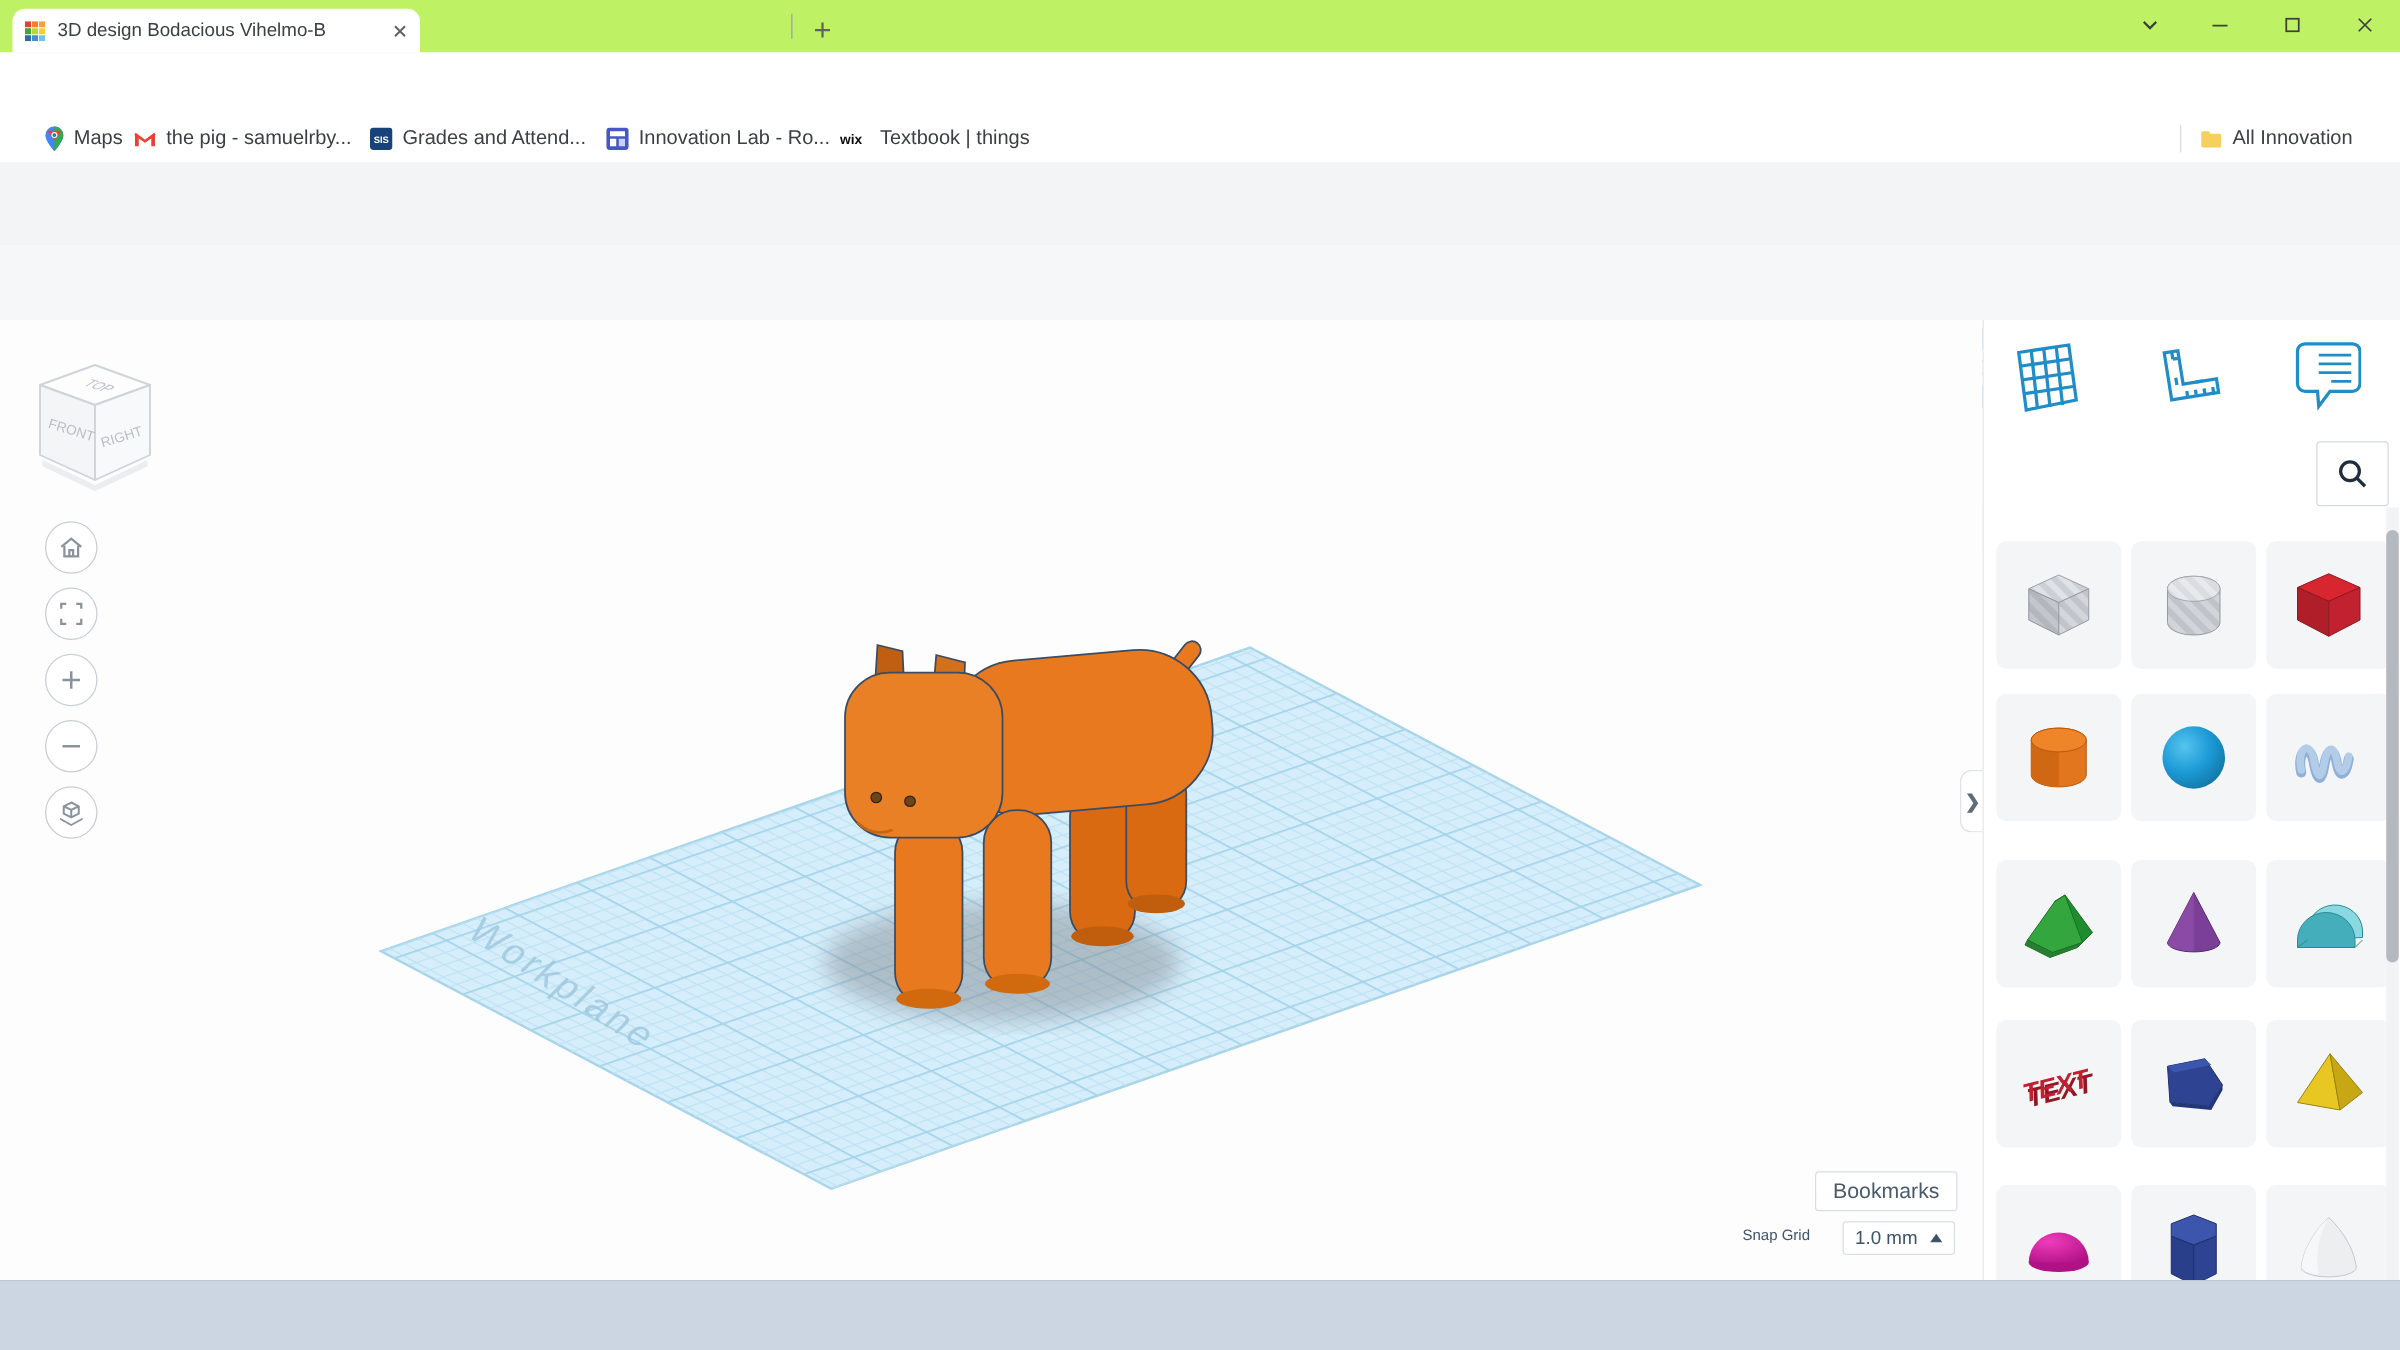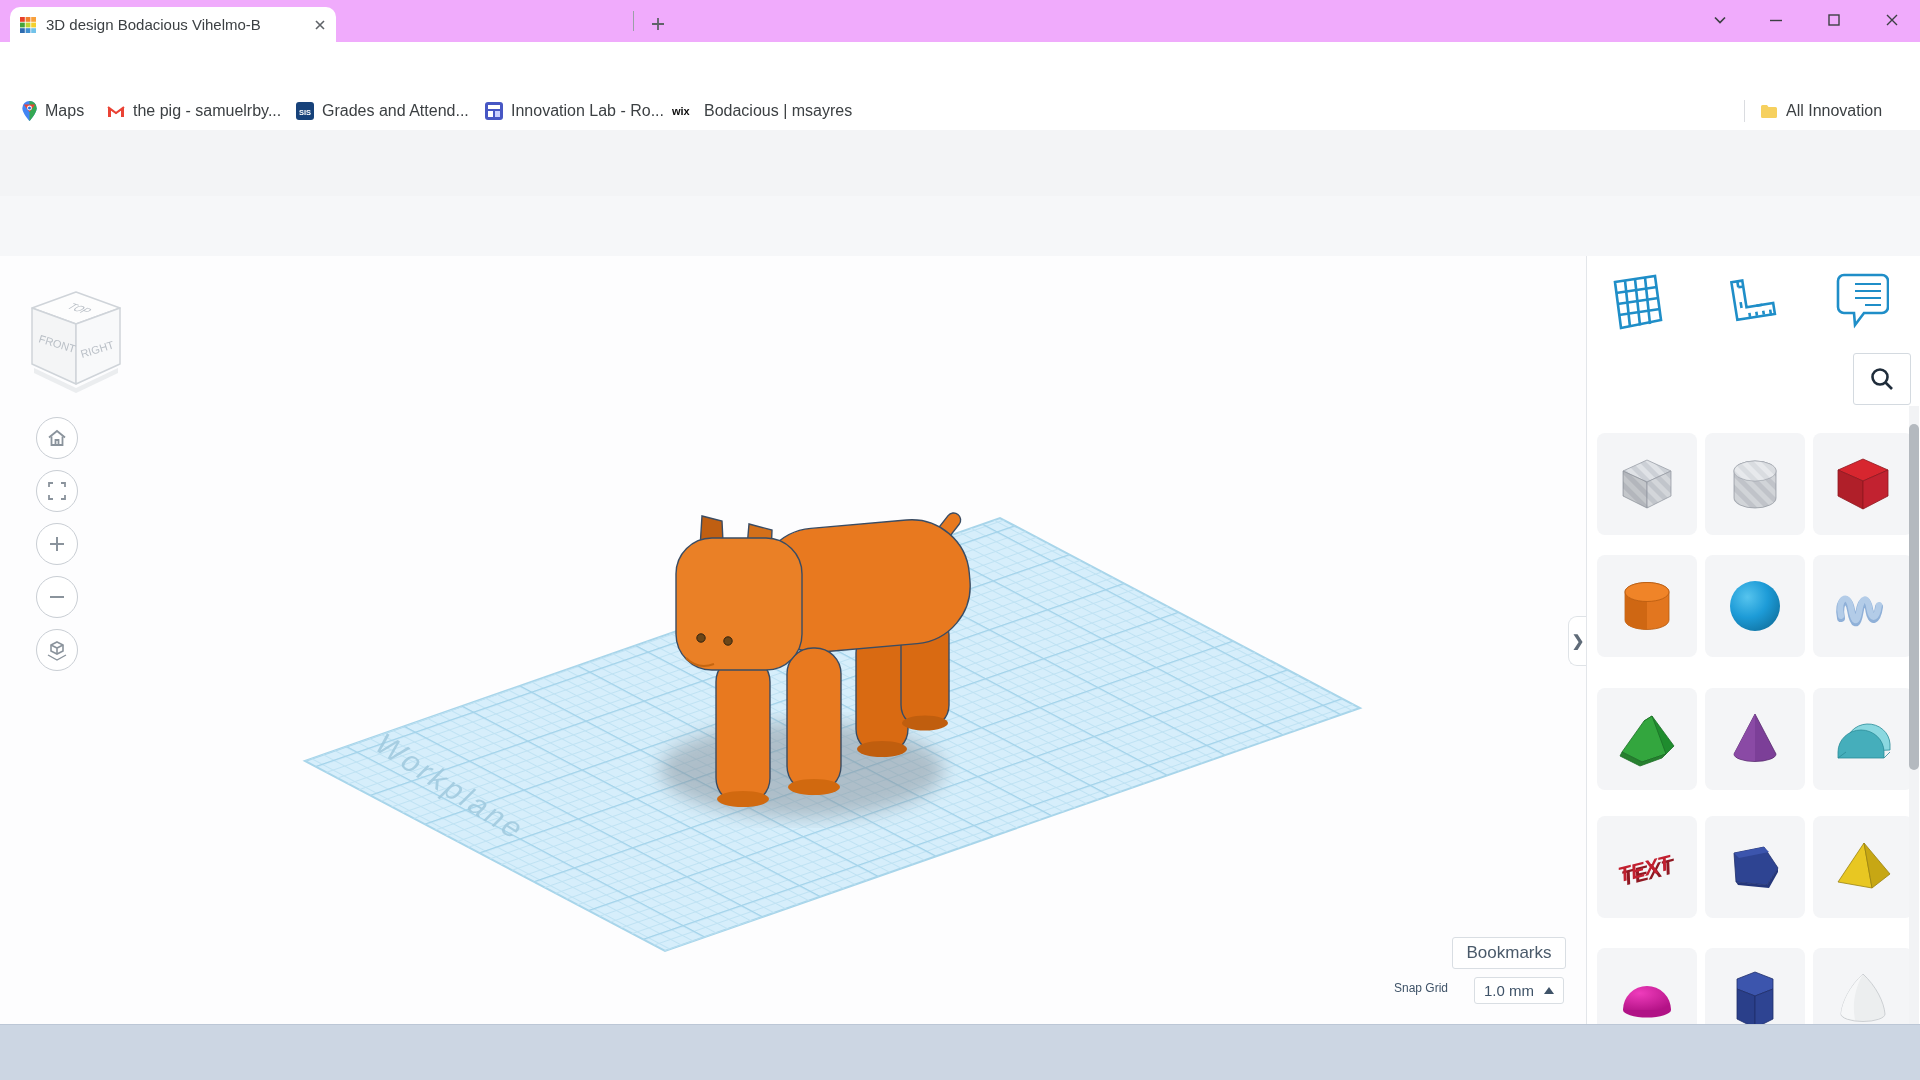--- a/index.html
+++ b/index.html
@@ -2,21 +2,21 @@
 <html><head>
 <meta charset="utf-8">
 <style>
   html,body{margin:0;padding:0;background:#fff}
   #screen{position:relative;width:1920px;height:1080px;overflow:hidden;
     font-family:"Liberation Sans",sans-serif;background:#fff;color:#202124}
   .abs{position:absolute}
   .ic{display:flex;align-items:center;justify-content:center}
   svg{display:block}
   
-  #titlebar{left:0;top:0;width:1920px;height:42px;background:#f0abfc}
+  #titlebar{left:0;top:0;width:1920px;height:42px;background:#bef264}
   .tab{top:7px;height:35px;border-radius:10px 10px 0 0;display:flex;align-items:center;gap:10px;padding:0 10px}
   .tab.active{background:#fff}
   .tabtxt{font-size:15px;color:#3c4043;white-space:nowrap;overflow:hidden;text-overflow:ellipsis;flex:1}
   .winbtn{top:0;width:56px;height:40px;color:#3c4043}
   #navbar{left:0;top:42px;width:1920px;height:50px;background:#fff}
   .nav-ic{top:55px;width:26px;height:26px;color:#5f6368}
   #urlpill{left:181px;top:50px;width:1364px;height:34px;background:#f1f3f4;border-radius:17px;display:flex;align-items:center}
   #urltext{font-size:17px;color:#202124;margin-left:14px;white-space:nowrap}
   #bookmarks{left:0;top:92px;width:1920px;height:38px;background:#fff;border-bottom:1px solid #eceef0}
   .bm{position:absolute;top:0;height:38px;display:flex;align-items:center;gap:8px;font-size:16px;color:#3c4043}
@@ -218,21 +218,21 @@
   <div class="abs ic nav-ic" style="left:1888px">
     <svg width="24" height="24" viewBox="0 0 24 24" fill="#5f6368">
           <circle cx="12" cy="5" r="1.8"></circle>
           <circle cx="12" cy="12" r="1.8"></circle>
           <circle cx="12" cy="19" r="1.8"></circle>
         </svg>
   </div>
 </div>
 
 <div id="bookmarks" class="abs">
-  <div class="bm" style="left:22px">
+  <div class="bm" style="left:36px">
     <svg width="15" height="20" viewBox="0 0 15 20">
       <path d="M7.5 0A7.2 7.2 0 0 0 .3 7.2C.3 12 7.5 20 7.5 20S14.7 12 14.7 7.2A7.2 7.2 0 0 0 7.5 0z" fill="#4285f4"></path>
       <path d="M7.5 0v20S14.7 12 14.7 7.2A7.2 7.2 0 0 0 7.5 0z" fill="#34a853"></path>
       <path d="M1.8 3.5h11.4L7.5 11z" fill="#ea4335"></path>
       <circle cx="7.5" cy="7" r="2.4" fill="#fff"></circle>
           <circle cx="7.5" cy="7" r="1.5" fill="#1a73e8"></circle>
     </svg>
     <span>Maps</span>
   </div>
   <div class="bm" style="left:107px">
@@ -255,21 +255,21 @@
       <rect x="3" y="3" width="12" height="4" fill="#fff"></rect>
           <rect x="3" y="9" width="5" height="6" fill="#fff"></rect>
           <rect x="10" y="9" width="5" height="6" fill="#c9d0ff"></rect>
     </svg>
     <span>Innovation Lab - Ro...</span>
   </div>
   <div class="bm" style="left:672px">
     <svg width="24" height="12" viewBox="0 0 24 12">
       <text x="0" y="10" font-size="11" font-weight="bold" fill="#0c0c0c" font-family="Liberation Sans">wix</text>
     </svg>
-    <span>Bodacious | msayres</span>
+    <span>Textbook | things</span>
   </div>
   <div class="abs" style="left:1744px;top:8px;width:1px;height:22px;background:#dadce0"></div>
   <div class="bm" style="left:1760px">
     <svg width="18" height="15" viewBox="0 0 18 15">
       <path d="M1 2.5A1.5 1.5 0 0 1 2.5 1H7l1.5 2h7A1.5 1.5 0 0 1 17 4.5v8A1.5 1.5 0 0 1 15.5 14h-13A1.5 1.5 0 0 1 1 12.5z" fill="#f6d05e"></path>
         </svg>
     <span>All Innovation</span>
   </div>
 </div>
 

